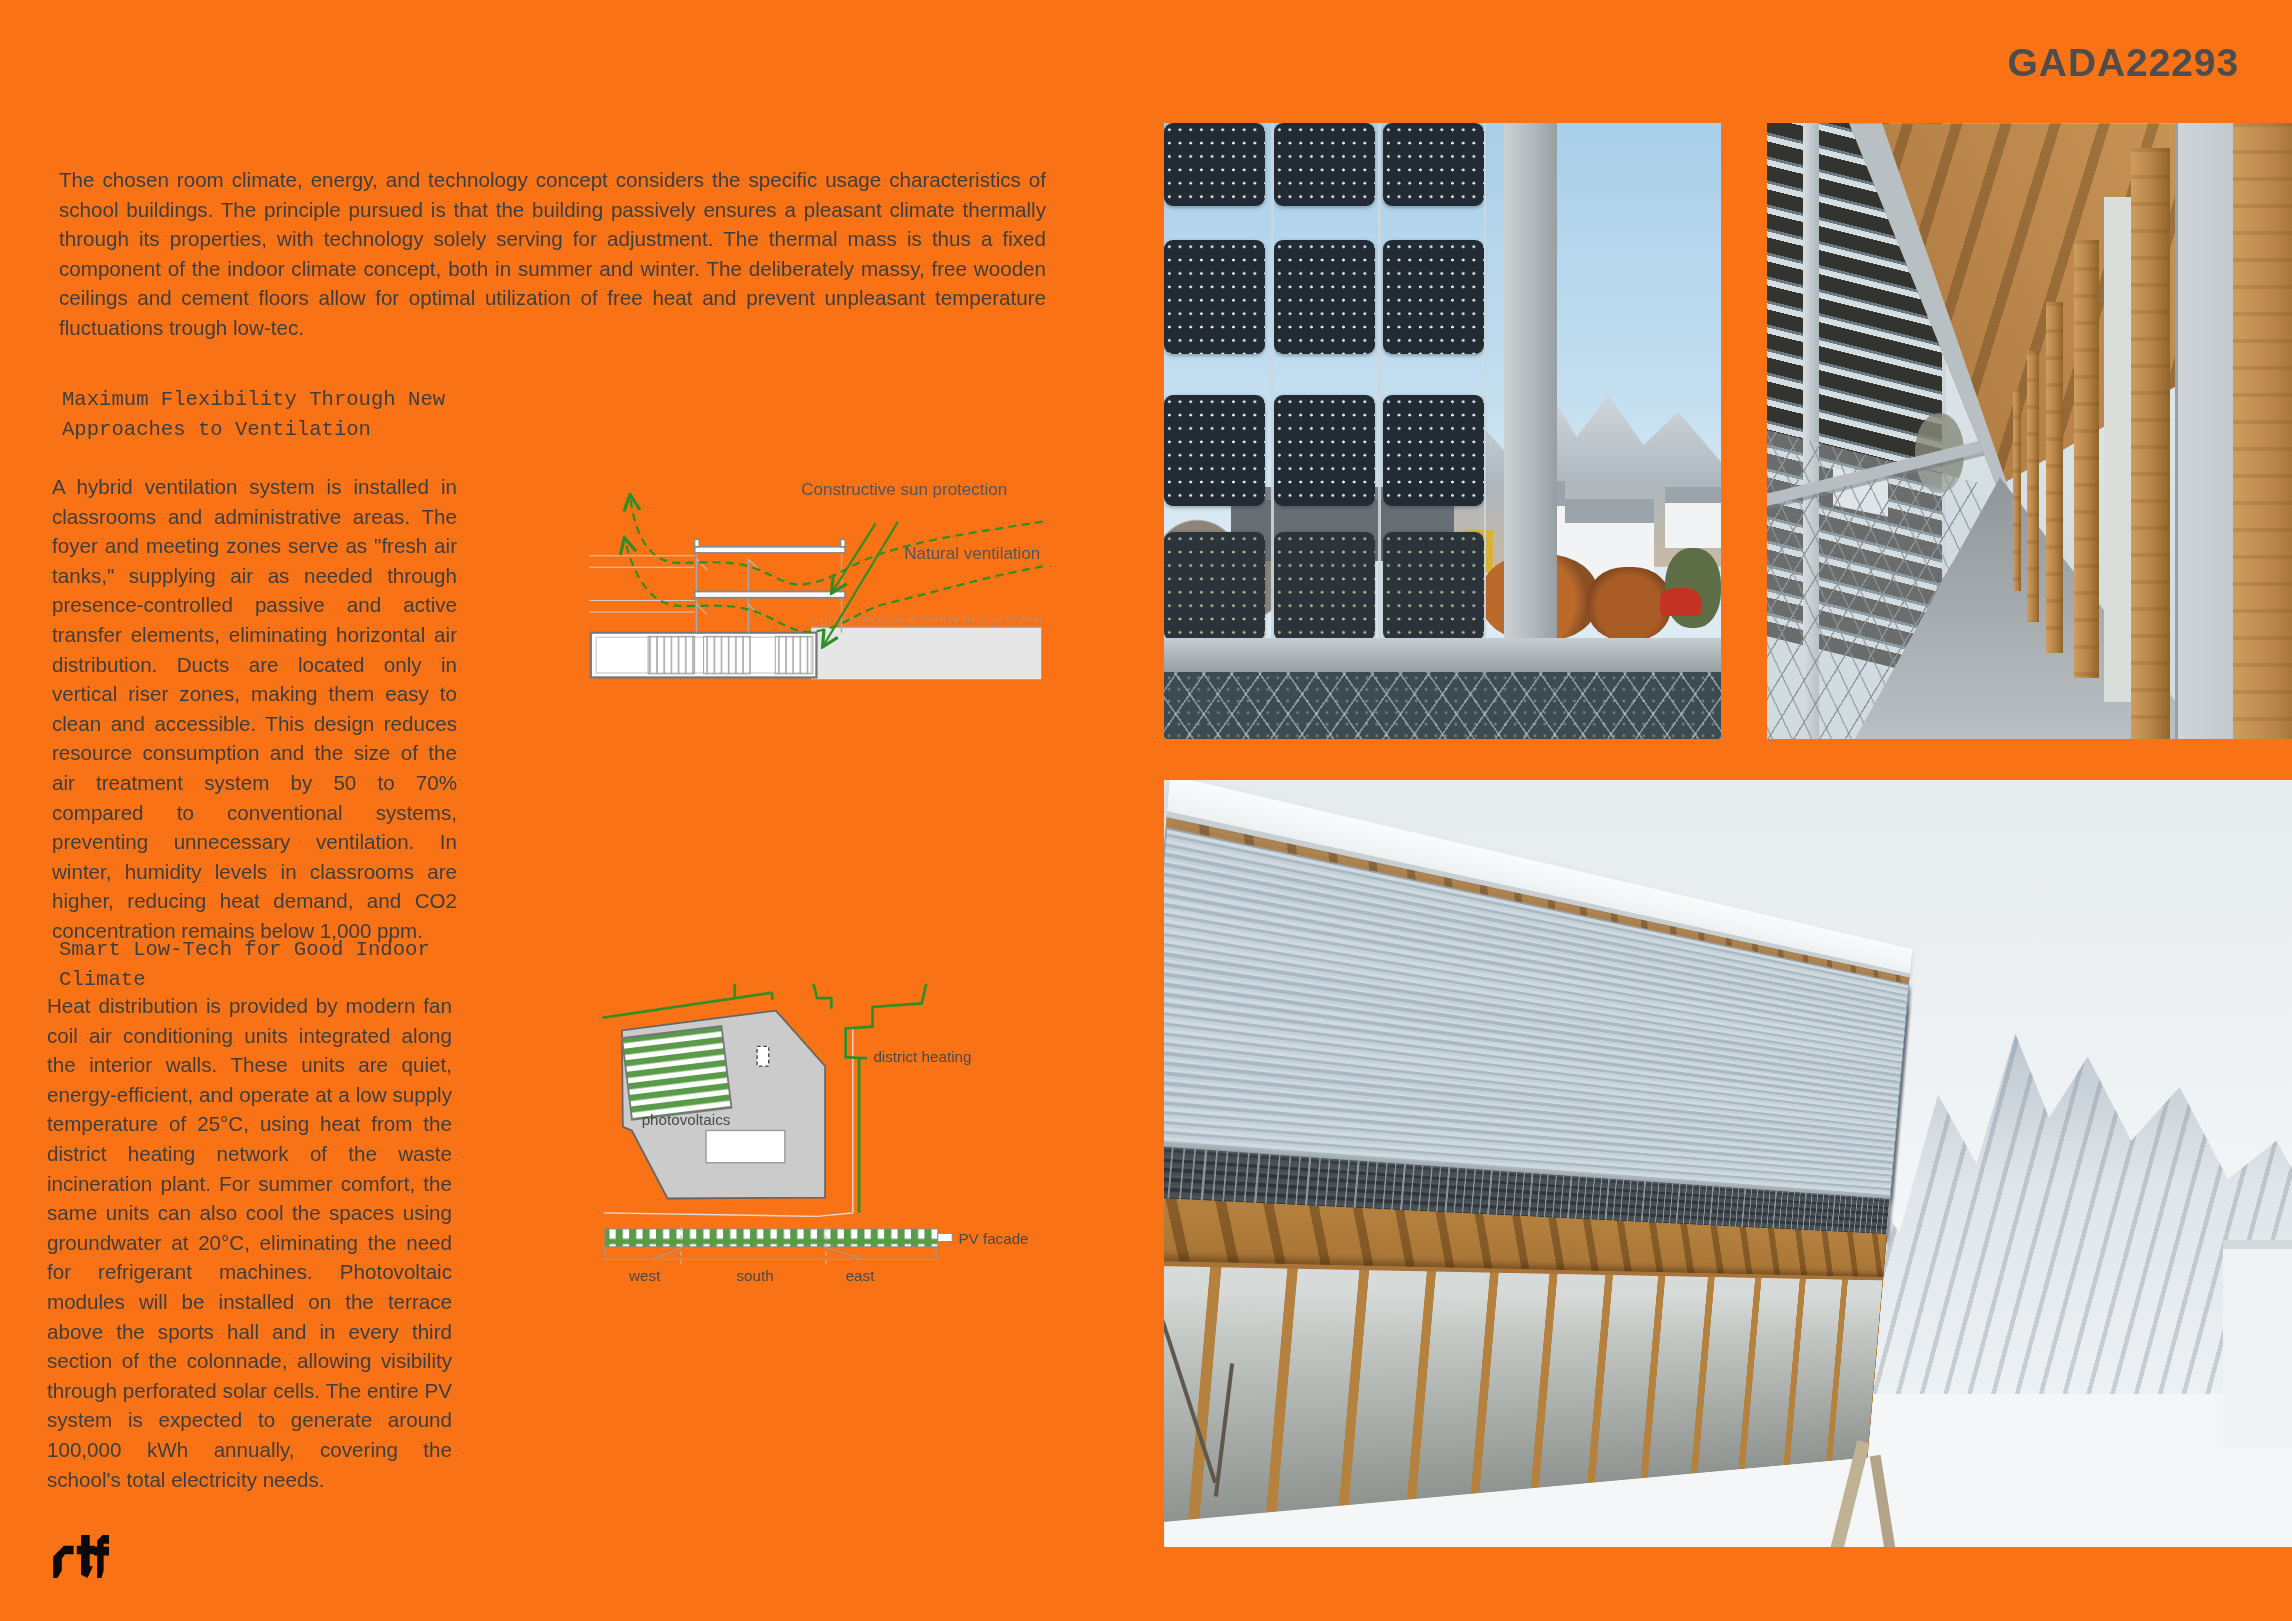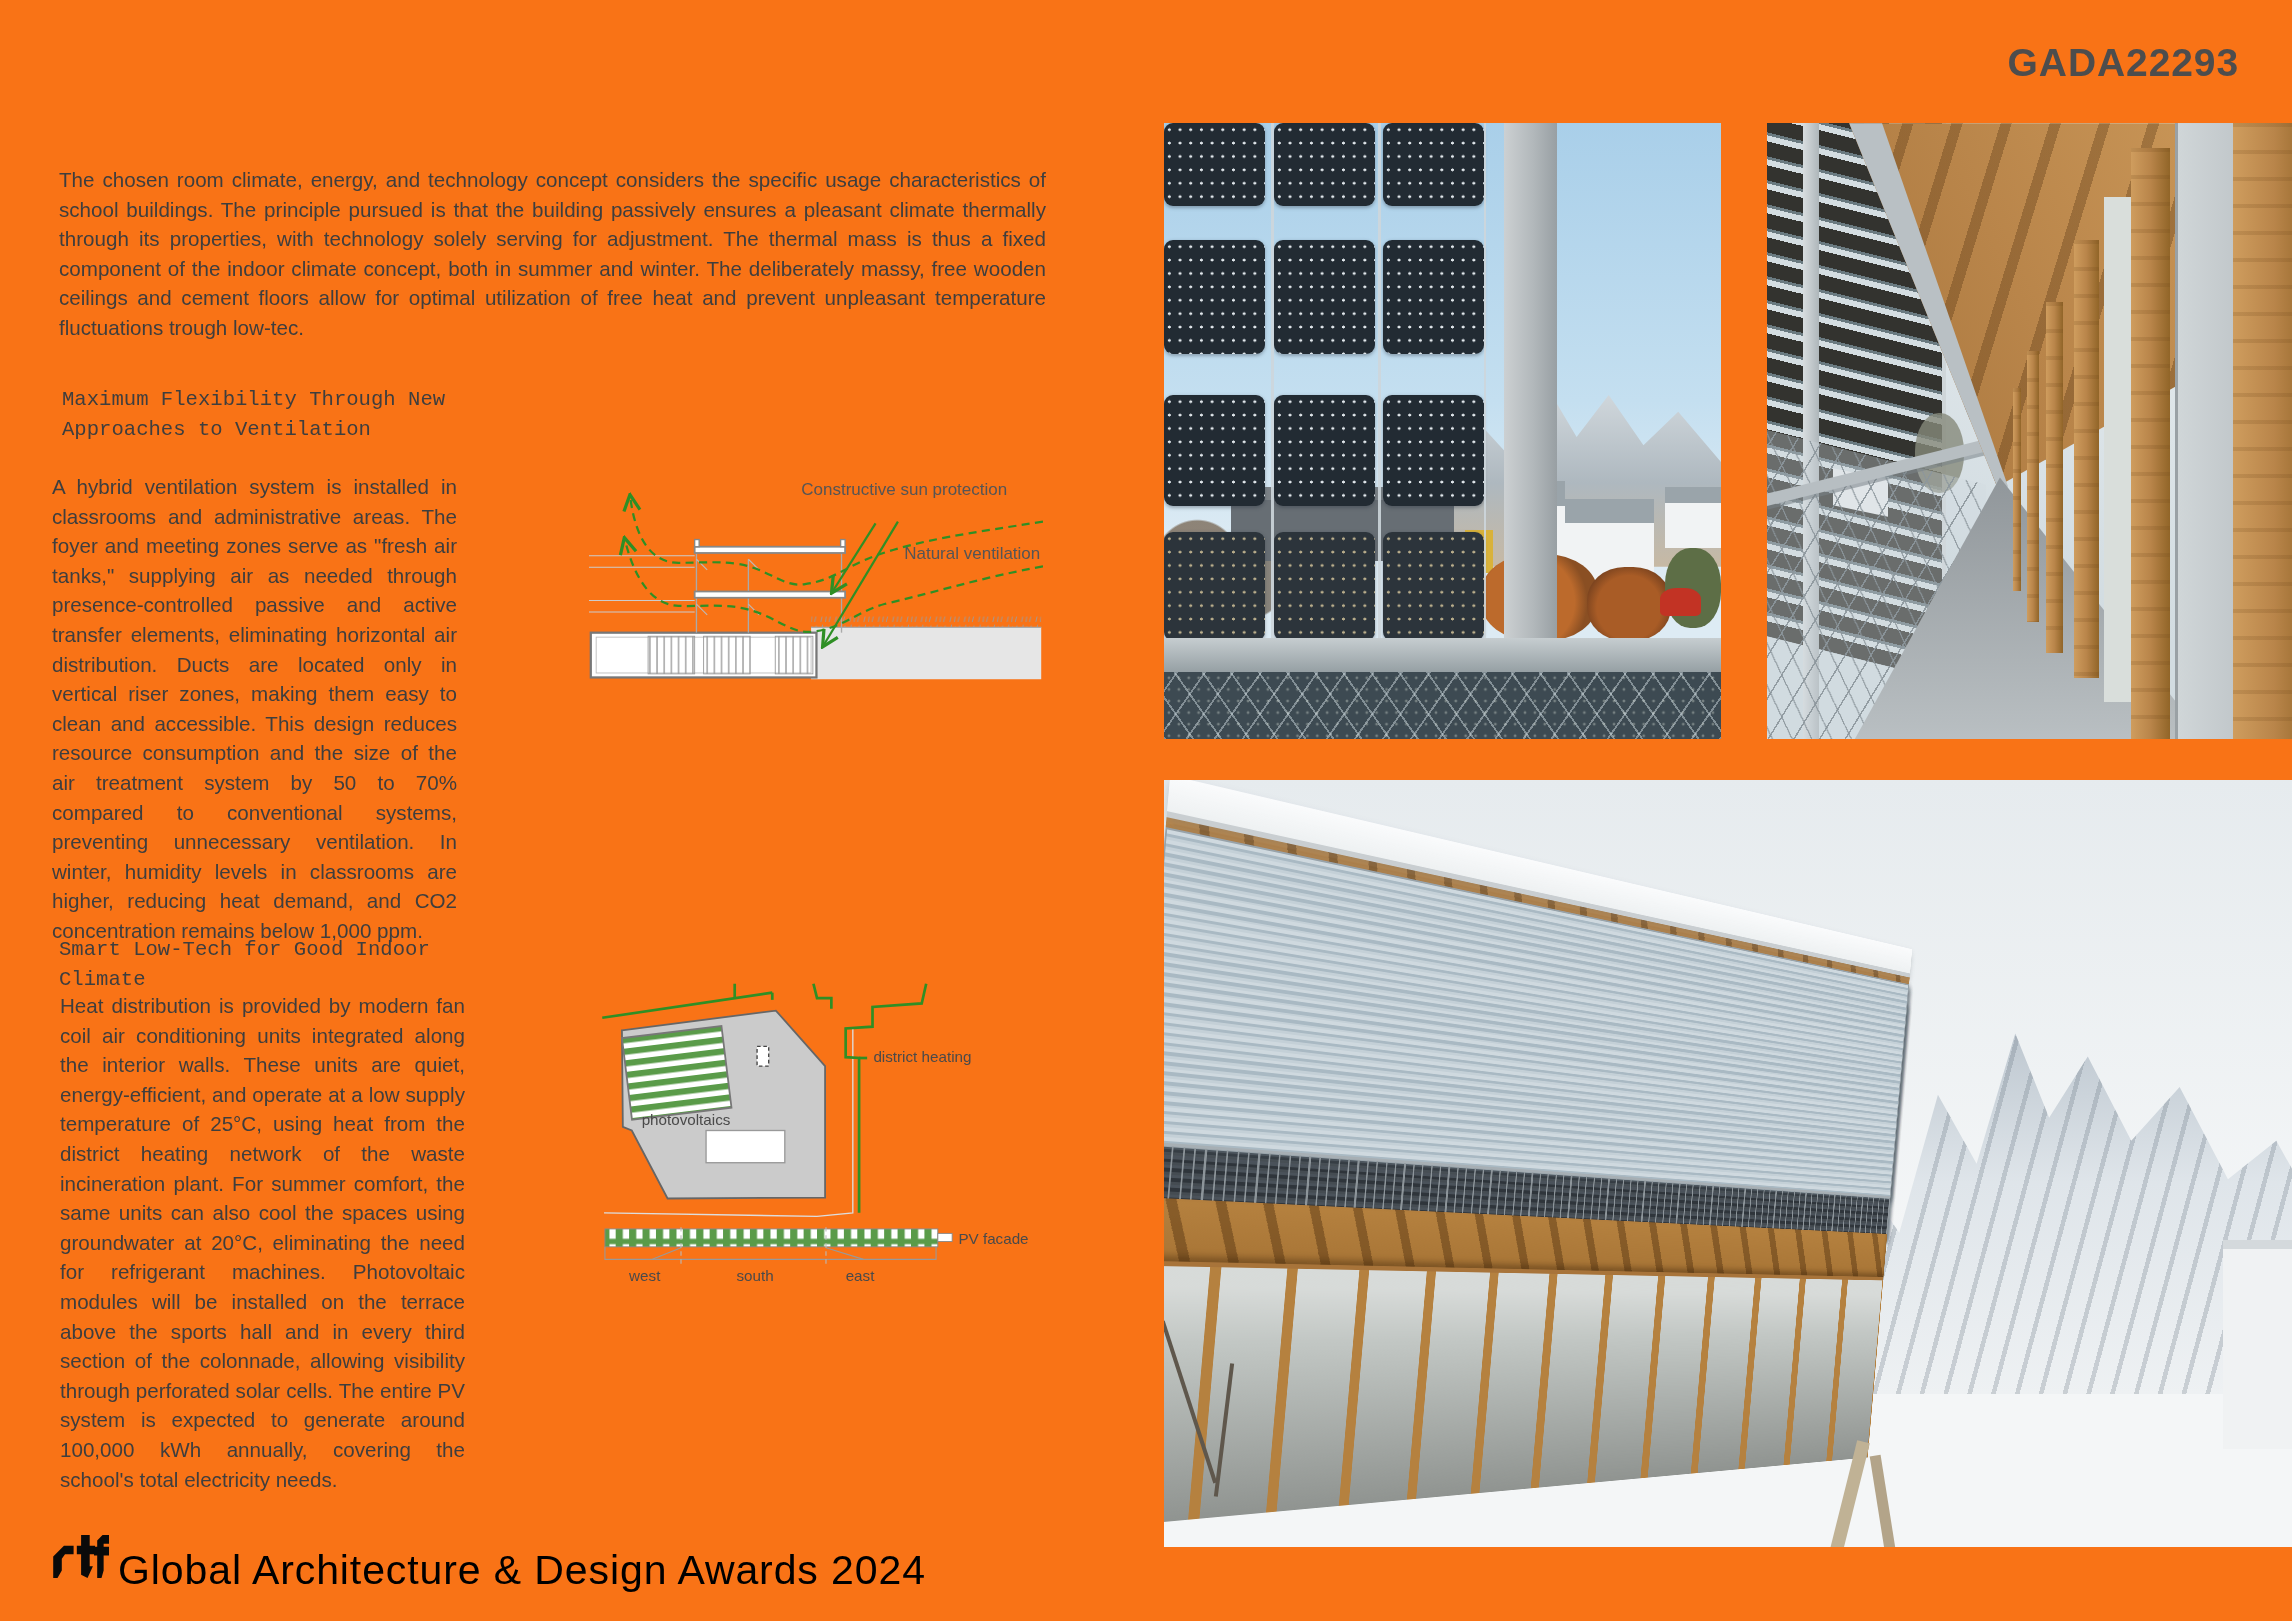--- a/index.html
+++ b/index.html
@@ -9,21 +9,21 @@
 
   
   .board-id{position:absolute;top:41px;right:54px;font-size:39px;font-weight:bold;color:#4d4d4d;letter-spacing:0.9px;}
   .h-bold{position:absolute;left:59px;top:107px;width:878px;margin:0;font-size:20.6px;font-weight:bold;color:#3a3a3a;}
   .para{position:absolute;margin:0;font-size:20.6px;line-height:29.6px;text-align:justify;color:#3e3e3e;}
   .para-wide{left:59px;top:165px;width:987px;}
   .h-sub{position:absolute;margin:0;font-size:20.6px;font-weight:400;line-height:29.6px;color:#3e3e3e;font-family:Liberation Mono, monospace;}
   .h-sub-a{left:62px;top:385px;width:428px;}
   .para-vent{left:52px;top:472px;width:405px;}
   .h-sub-b{left:59px;top:935px;width:428px;}
-  .para-heat{left:60px;top:991px;width:405px;}
+  .para-heat{left:47px;top:991px;width:405px;}
 
   
   .fig{position:absolute;margin:0;}
   .fig-section{left:589px;top:450px;width:454px;height:257px;}
   .fig-roof{left:602px;top:973px;width:439px;height:315px;}
   .fig svg{width:100%;height:100%;display:block;}
   svg text{font-family:"Liberation Sans",sans-serif;}
 
   
   .photo{position:absolute;overflow:hidden;background:#e8eef2;}
@@ -370,16 +370,15 @@
     <div class="p3-pole2"></div>
   </figure>
 
   <svg class="footer-logo" viewBox="0 0 110 88">
     <g fill="#0a0a0a">
       <path d="M6,84 L6,44 L26,24 L44,24 L44,40 L28,40 L22,48 L22,70 L14,84 Z"></path>
       <path d="M50,40 L50,24 L58,24 L58,4 L74,4 L74,24 L84,24 L84,40 L74,40 L74,62 L80,62 L70,84 L58,78 L58,40 Z"></path>
       <path d="M88,84 L88,42 L82,42 L82,26 L88,26 L88,14 L98,4 L110,4 L110,20 L100,20 L100,26 L110,26 L110,42 L100,42 L100,70 L96,84 Z"></path>
     </g>
   </svg>
-  <div class="footer-title">Global Architecture &amp; Design Awards 2024</div>
 
 </div>
 
 
 </body></html>

